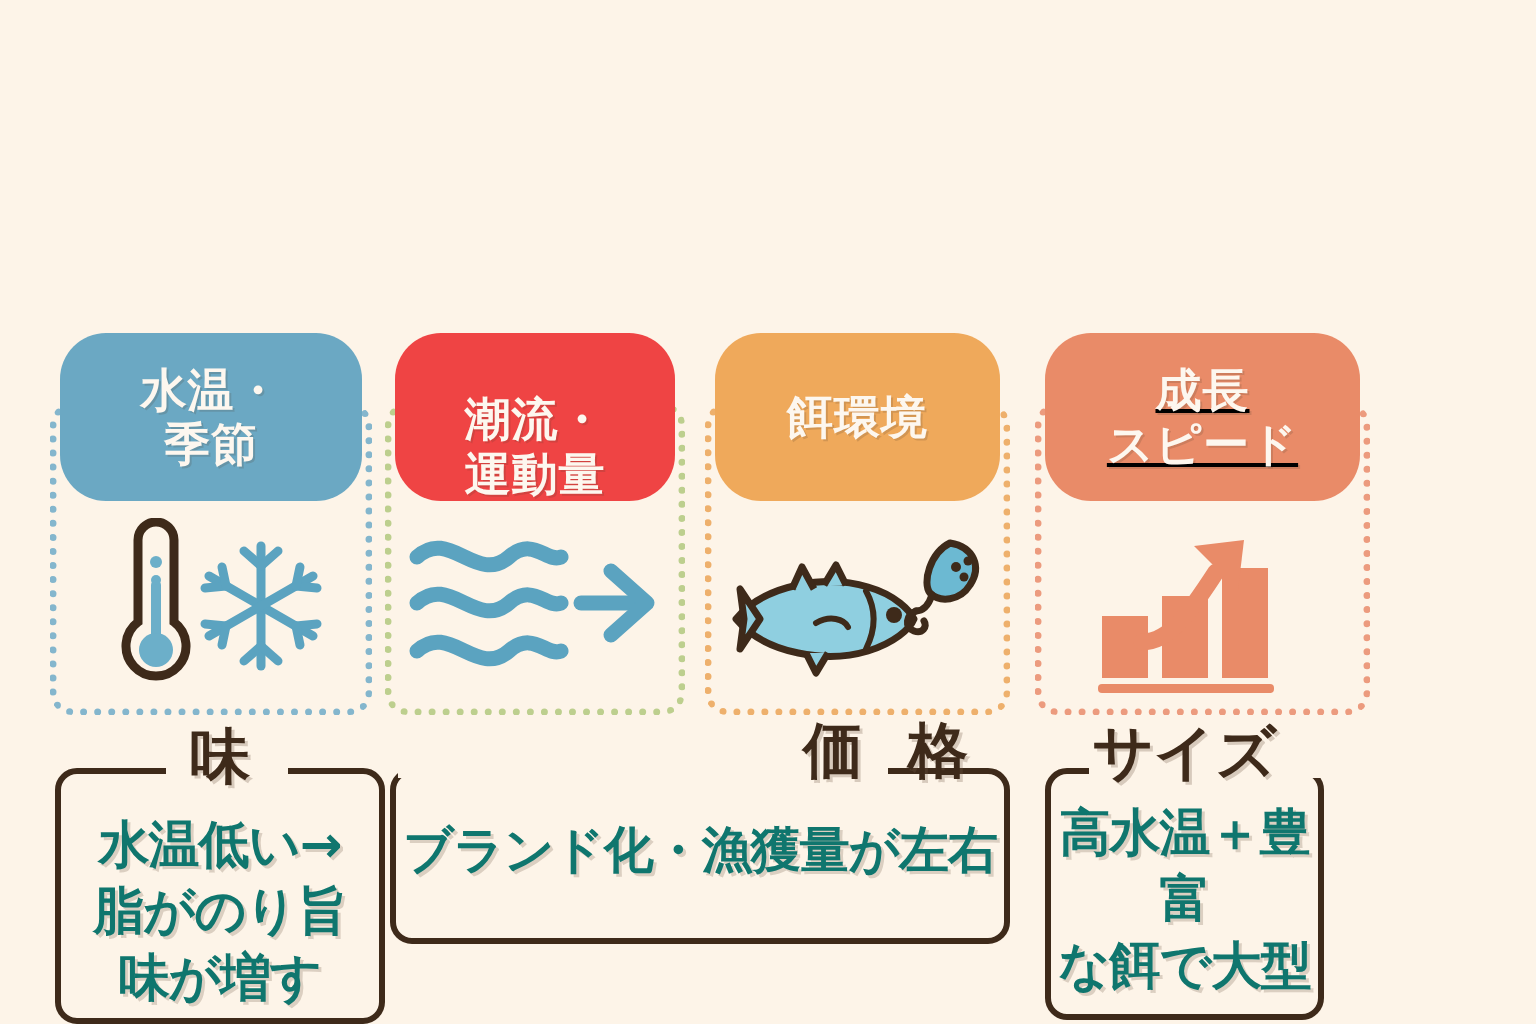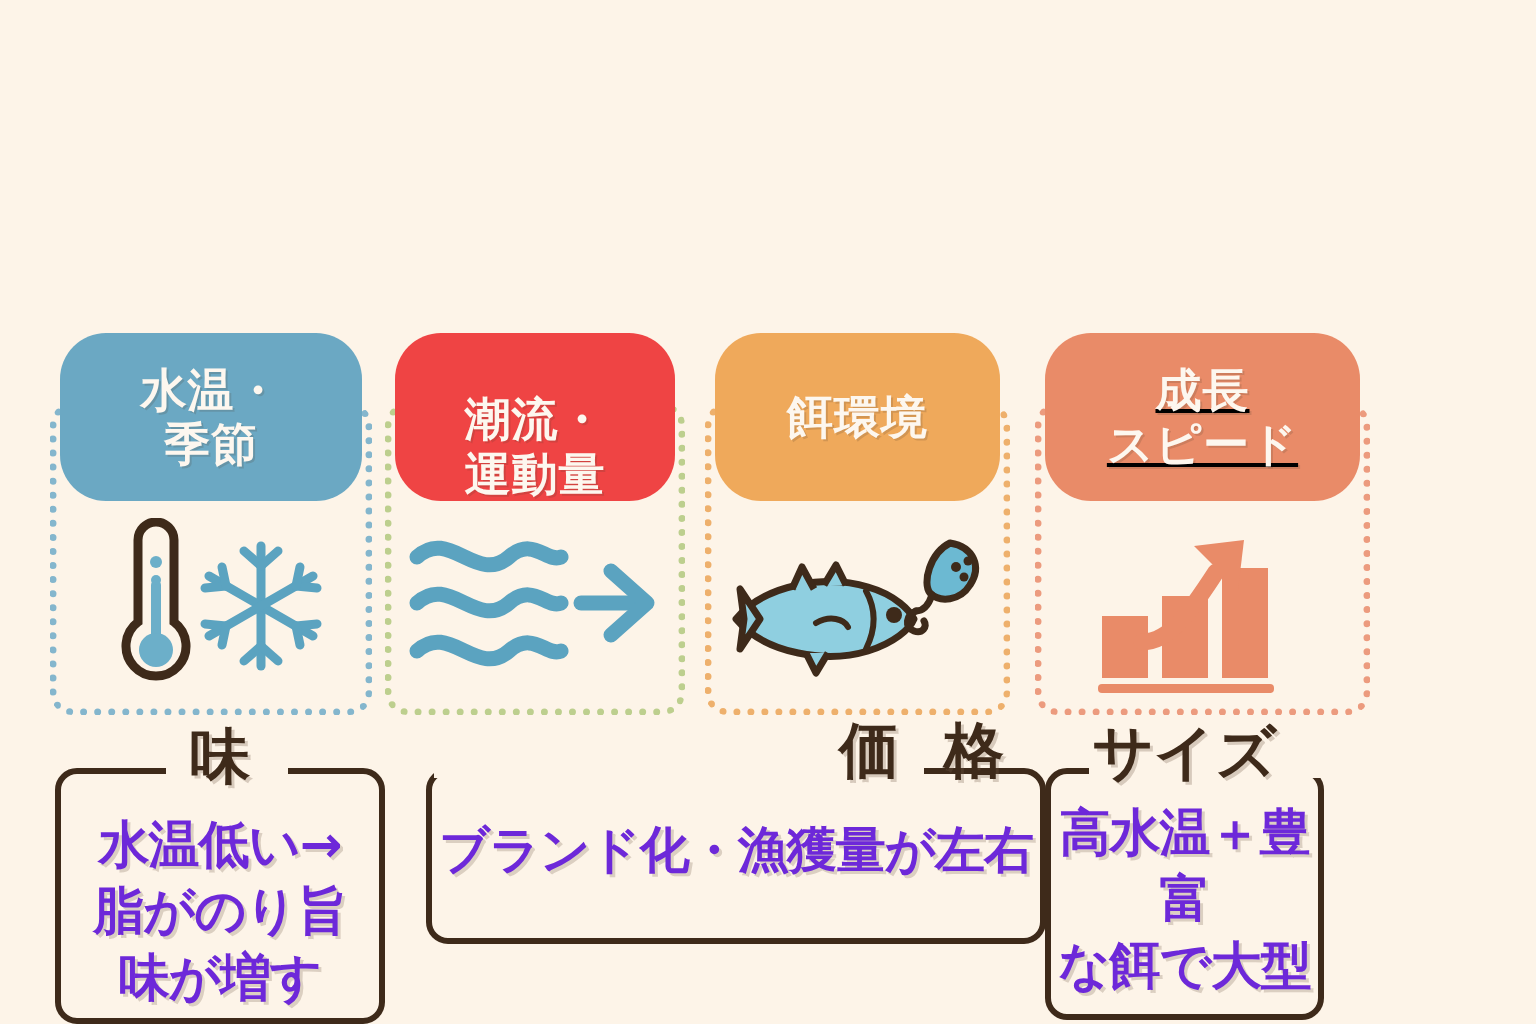--- a/index.html
+++ b/index.html
@@ -136,37 +136,37 @@
     font-size: 60px;
     line-height: 1;
     white-space: nowrap;
     text-shadow: 3px 3px 0 rgba(120, 95, 75, 0.28);
     z-index: 4;
   }
   .outbox-body {
     position: absolute;
     left: 0;
     right: 0;
-    color: #6d28d9;
+    color: #0f766e;
     font-weight: 700;
     font-size: 51px;
     line-height: 1.30;
     text-align: center;
     letter-spacing: -1px;
     text-shadow: 3px 3px 0 rgba(120, 95, 75, 0.25);
   }
 
   
   #box-taste { left: 55px; top: 768px; width: 330px; height: 256px; }
   #box-taste .outbox-mask { left: 105px; width: 122px; }
   #box-taste .outbox-title { left: 50%; transform: translateX(-50%); top: -48px; }
   #box-taste .outbox-body { top: 38px; }
 
   
-  #box-price { left: 426px; top: 768px; width: 620px; height: 176px; }
+  #box-price { left: 390px; top: 768px; width: 620px; height: 176px; }
   #box-price .outbox-mask { left: 2px; width: 490px; }
   #box-price .outbox-title { right: 24px; top: -54px; letter-spacing: 12px; }
   #box-price .outbox-body { top: 44px; font-size: 50px; }
 
   
   #box-size { left: 1045px; top: 768px; width: 279px; height: 252px; }
   #box-size .outbox-mask { left: 38px; width: 250px; }
   #box-size .outbox-title { left: 50%; transform: translateX(-50%); top: -52px; }
   #box-size .outbox-body { top: 26px; }
 

